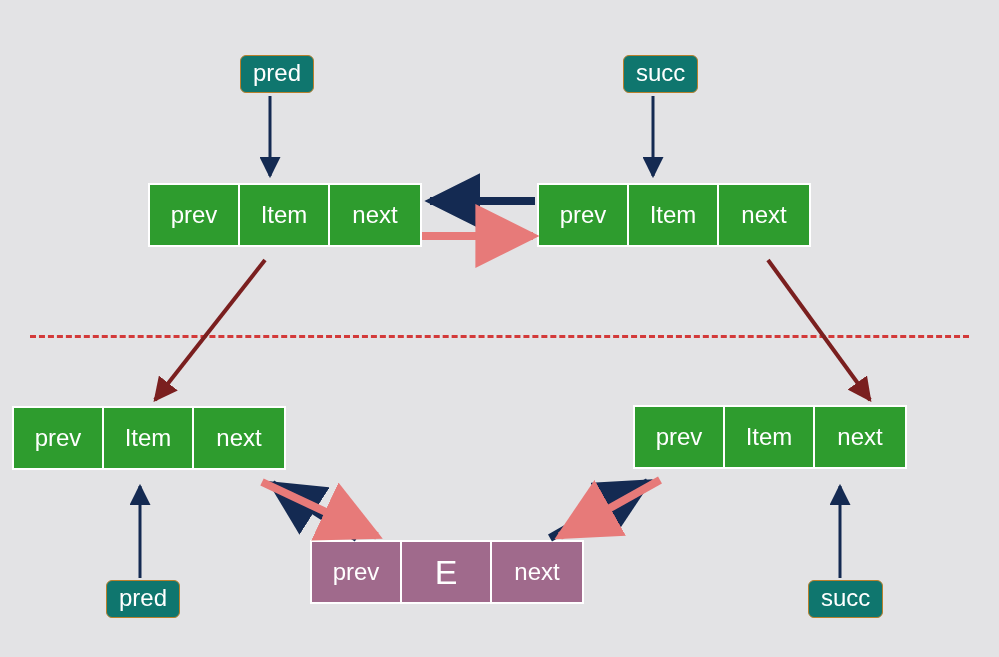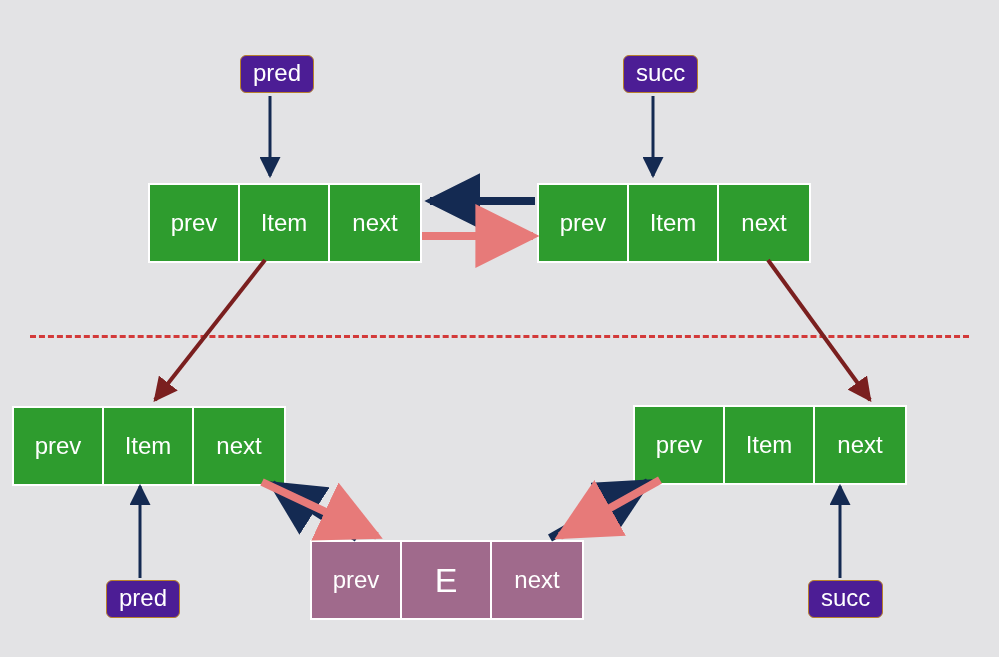--- a/index.html
+++ b/index.html
@@ -9,21 +9,21 @@
     height: 657px;
     background: #e3e3e5;
     font-family: "Helvetica Neue", Helvetica, Arial, sans-serif;
     font-weight: 300;
     position: relative;
     overflow: hidden;
   }
 
   .label-box {
     position: absolute;
-    background: #4c1d95;
+    background: #0f766e;
     border: 1px solid #b8802c;
     border-radius: 6px;
     color: #fff;
     font-size: 24px;
     padding: 4px 12px 6px 12px;
     line-height: 1.1;
     text-align: center;
   }
 
   .node {
@@ -36,21 +36,21 @@
   }
   .node.green .cell { background: #2e9c2e; }
   .node.purple .cell { background: #a06a8c; }
   .cell {
     display: flex;
     align-items: center;
     justify-content: center;
     border-right: 2px solid #fff;
     box-sizing: border-box;
     min-width: 90px;
-    height: 76px;
+    height: 60px;
     padding: 12px 10px;
   }
   .cell:last-child { border-right: none; text-align: right; }
   .node.purple .cell.mid { font-size: 34px; font-weight: 400; }
 
   .divider {
     position: absolute;
     left: 30px;
     right: 30px;
     top: 335px;

